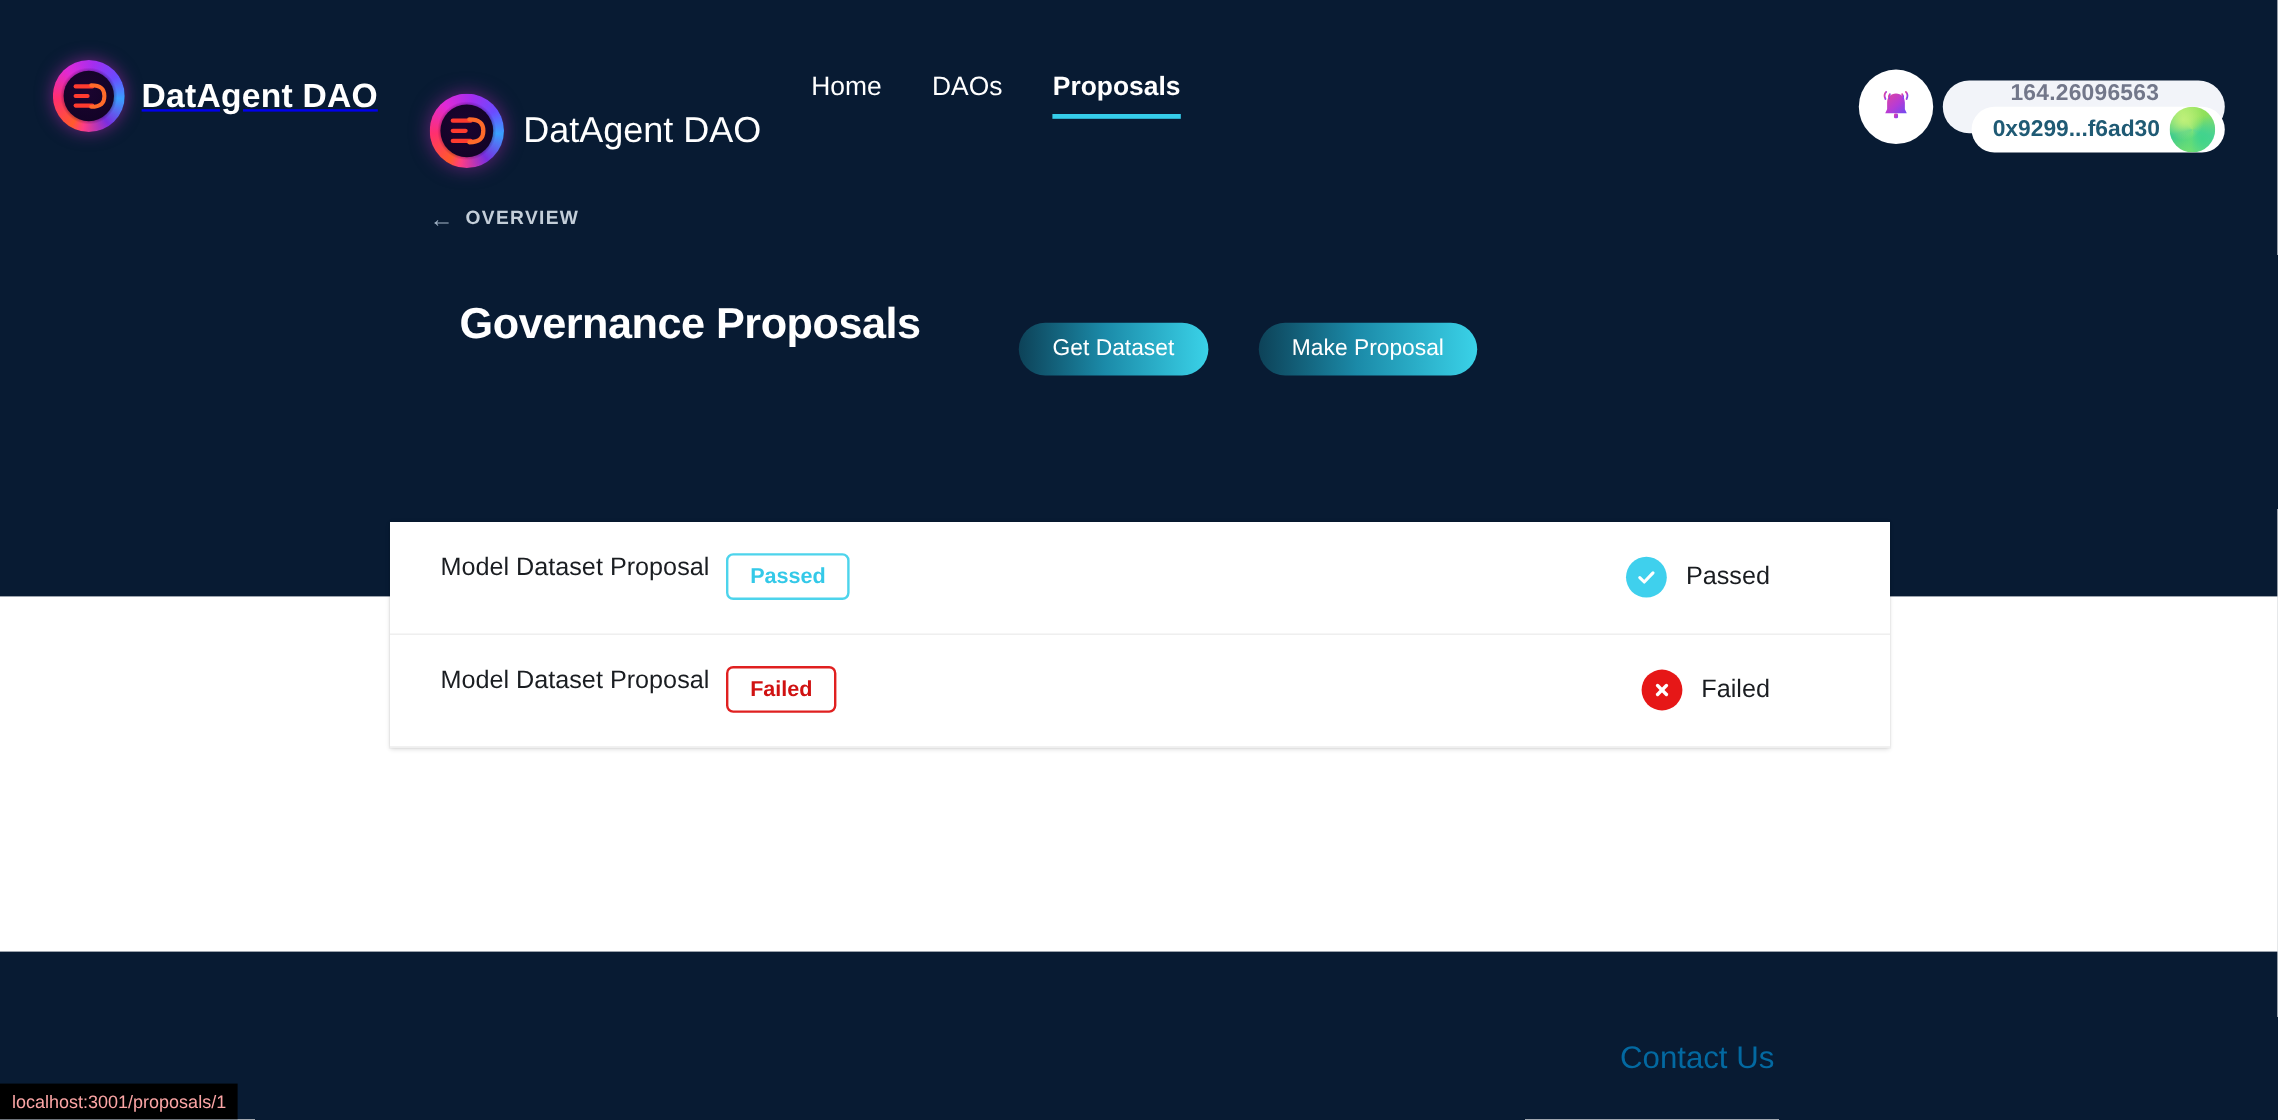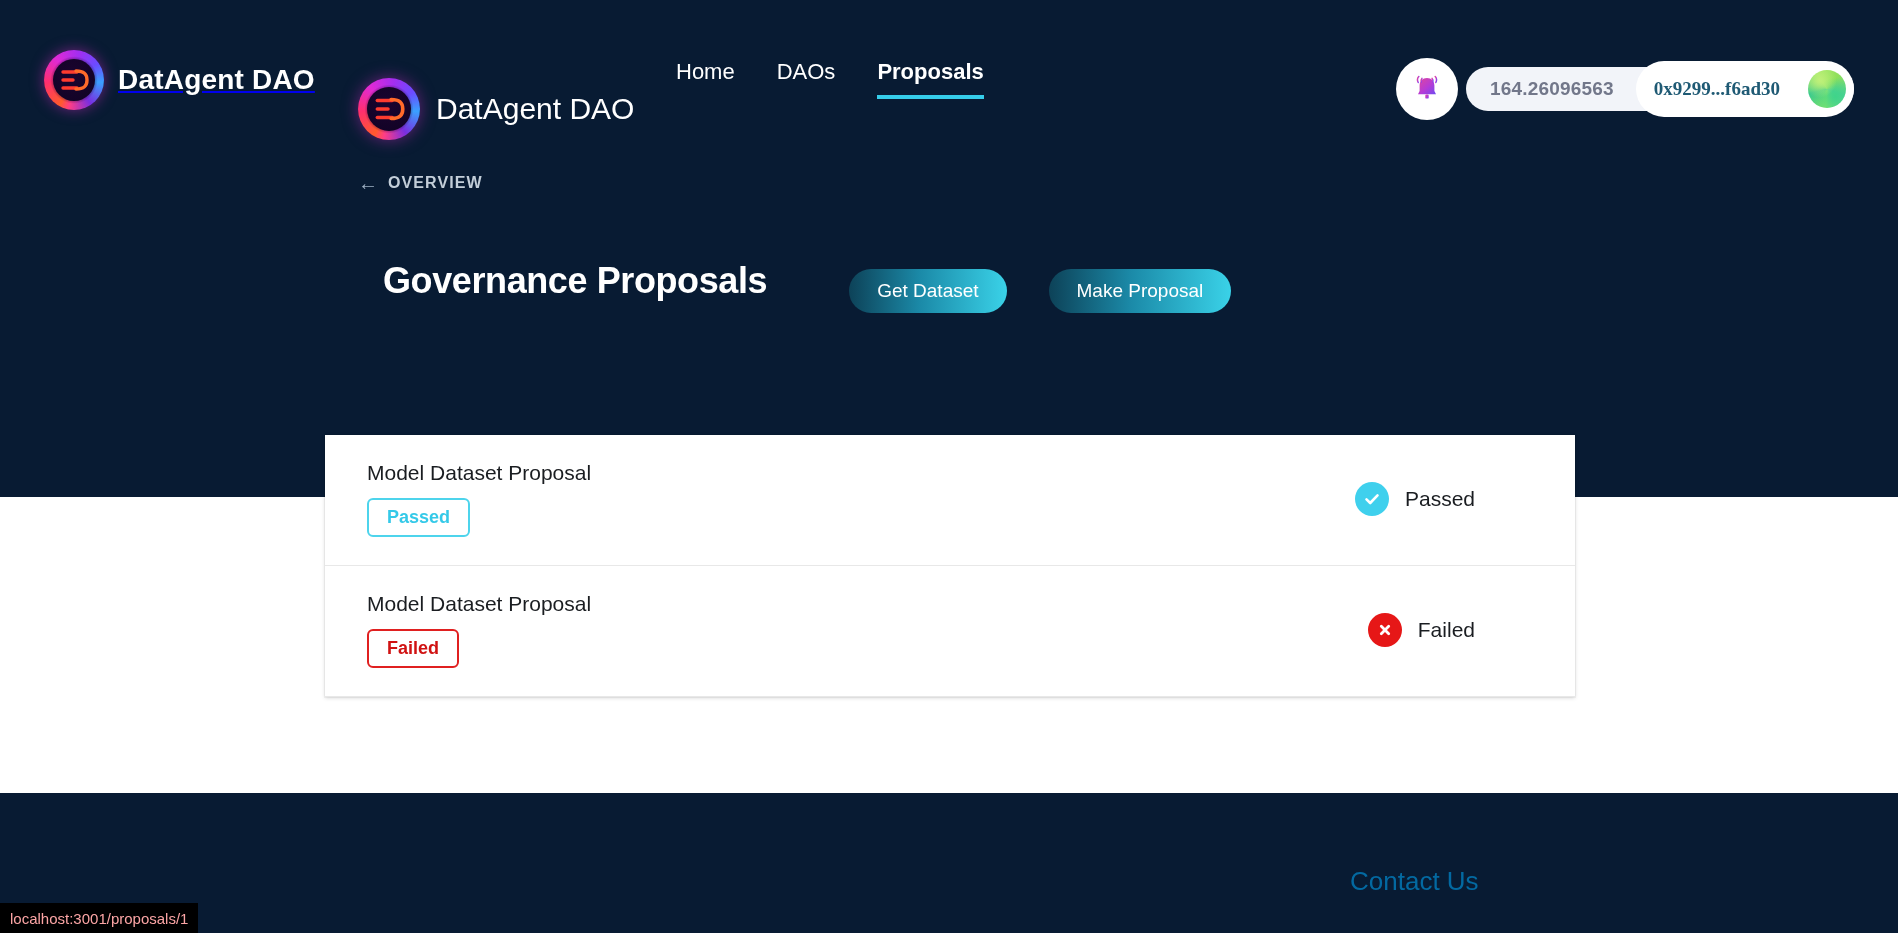--- a/index.html
+++ b/index.html
@@ -128,38 +128,38 @@
   }
 
   .wallet-pill {
     height: 44px;
     border-radius: 28px;
     background: #f2f4f9;
     display: flex;
     align-items: center;
     padding: 0 0 0 24px;
     cursor: pointer;
+    flex-direction: column;
   }
   .wallet-balance {
     color: #72778a;
     font-size: 19px;
     font-weight: bold;
     letter-spacing: .2px;
     padding-right: 22px;
     white-space: nowrap;
   }
   .wallet-addr-chip {
     height: 56px;
     border-radius: 28px;
     background: #ffffff;
     display: flex;
     align-items: center;
-    gap: 28px;
+    gap: 8px;
     padding: 0 8px 0 18px;
-    font-family: Liberation Serif, serif;
   }
   .wallet-addr {
     color: #1f5a74;
     font-size: 19px;
     font-weight: bold;
     white-space: nowrap;
   }
   .wallet-avatar {
     width: 38px; height: 38px;
     border-radius: 50%;
@@ -191,21 +191,21 @@
     font-size: 16px;
     font-weight: bold;
     letter-spacing: 1.1px;
   }
 
   .title-row {
     position: absolute;
     left: 383px;
     top: 249px;
     display: flex;
-    align-items: center;
+    align-items: flex-start;
     gap: 0;
   }
   .page-title {
     color: #ffffff;
     font-size: 36px;
     font-weight: bold;
     letter-spacing: -.4px;
     white-space: nowrap;
     margin-right: 82px;
   }
@@ -255,21 +255,21 @@
     display: flex;
     align-items: center;
     justify-content: space-between;
     padding: 26px 42px 28px 42px;
     border-bottom: 1px solid #e8e8e8;
     cursor: pointer;
     background: #ffffff;
   }
   .proposal-row:last-child { border-bottom: 1px solid #e8e8e8; }
 
-  .proposal-left { display: flex; flex-direction: column; gap: 14px; }
+  .proposal-left { display: flex; flex-direction: row; gap: 14px; }
   .proposal-title {
     color: #1a1d21;
     font-size: 21px;
     line-height: 1.1;
   }
 
   .status-chip {
     align-self: flex-start;
     border-radius: 6px;
     padding: 7px 18px;

